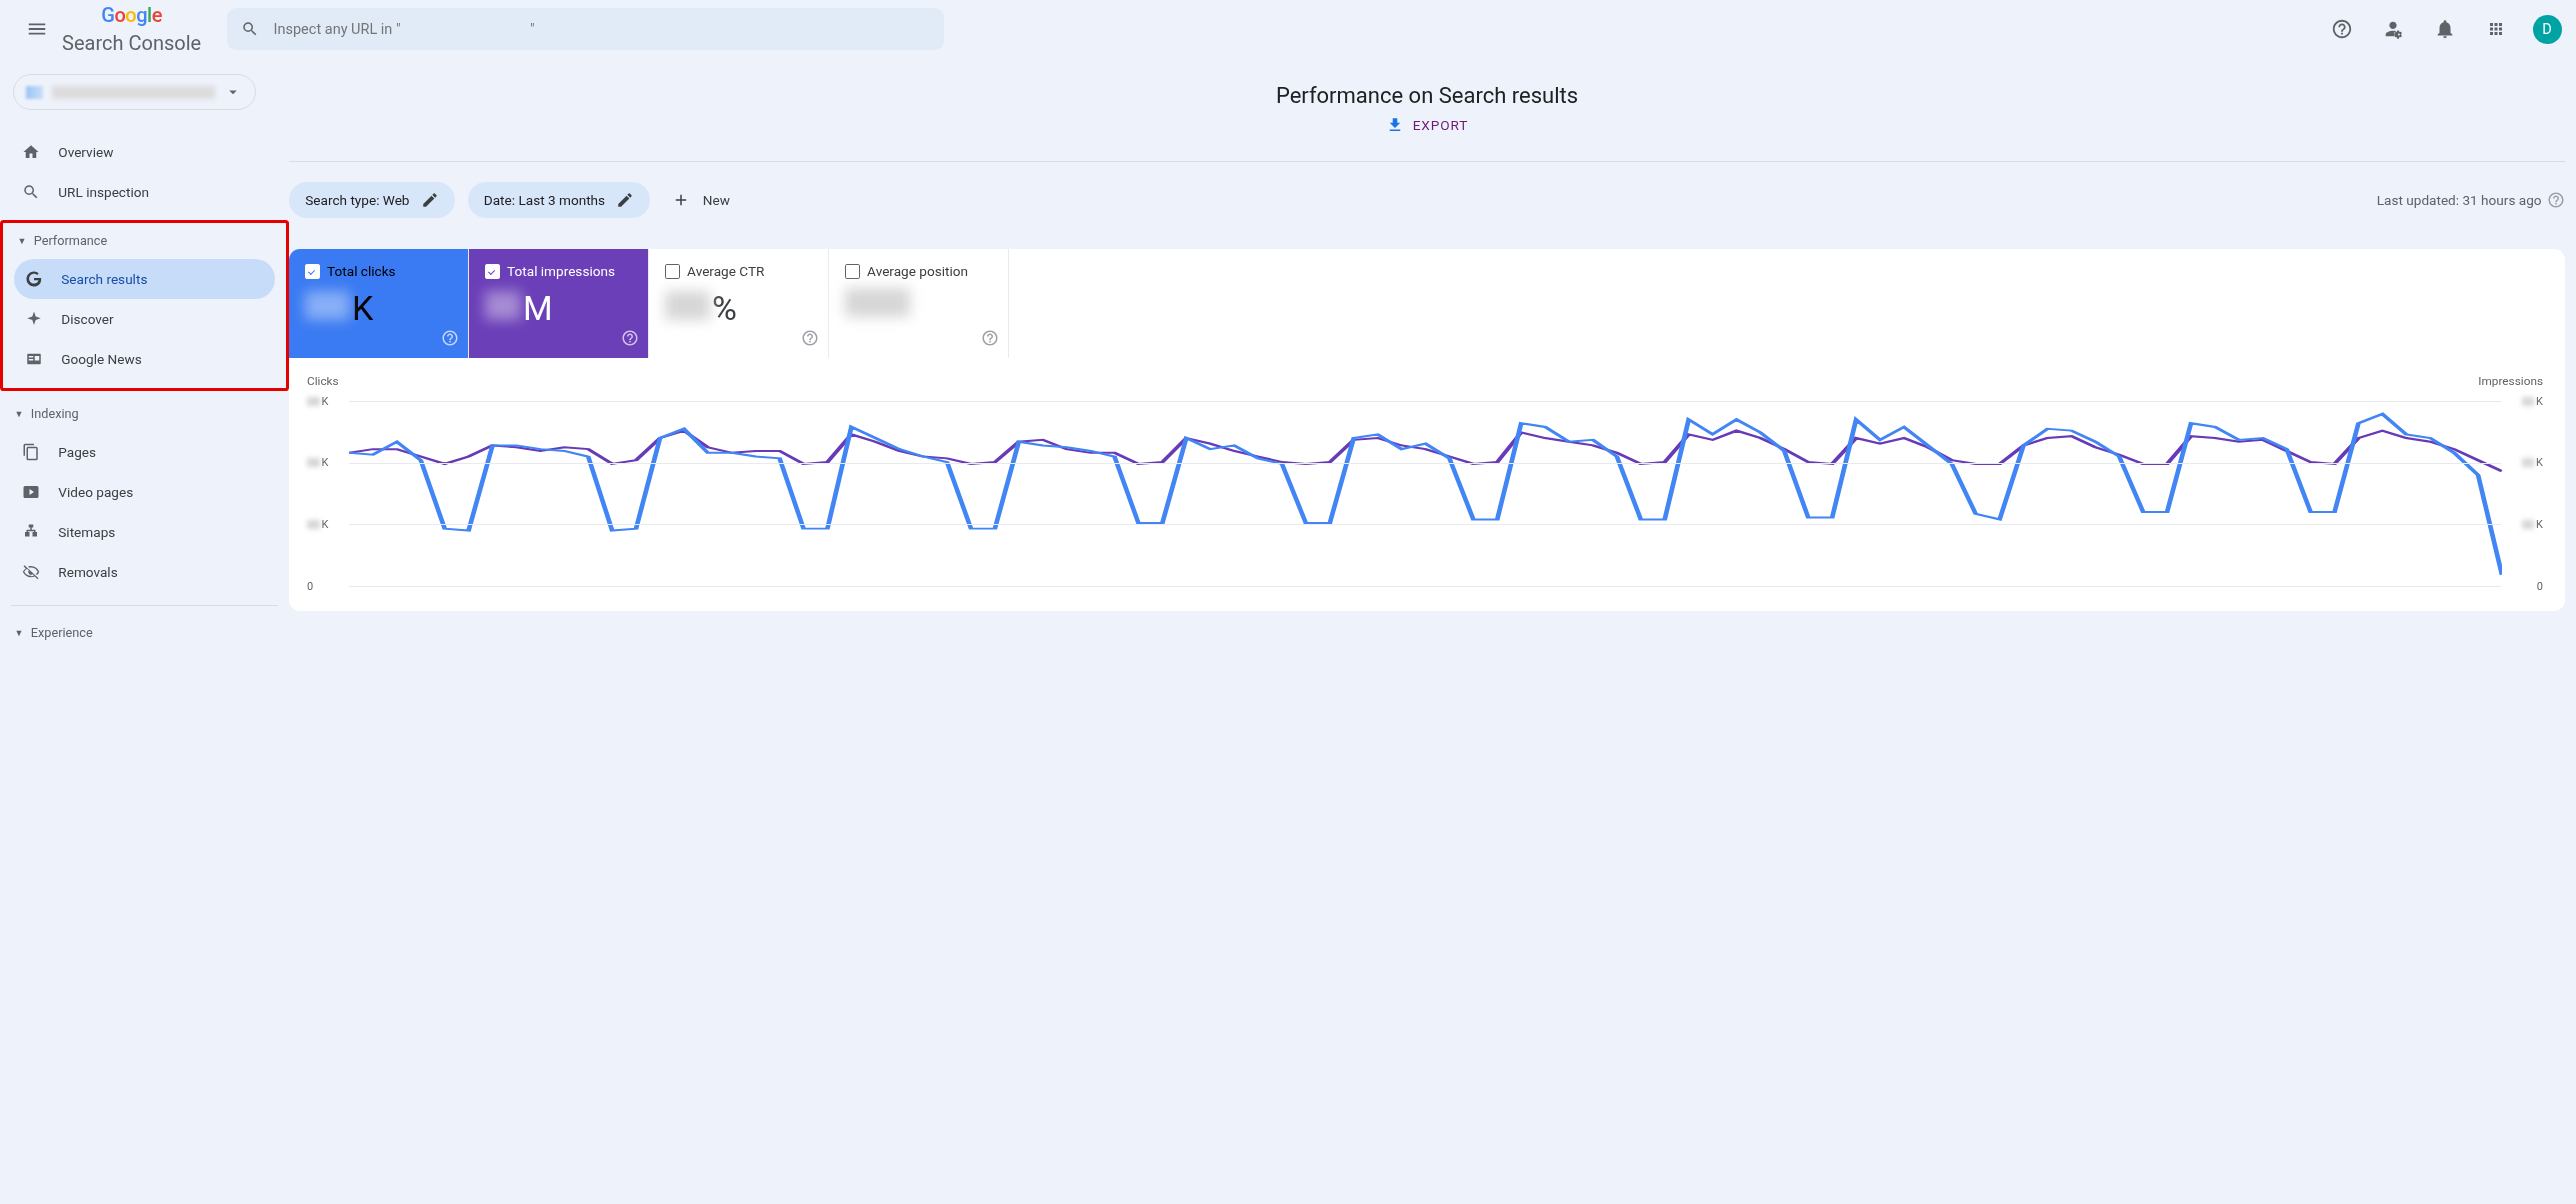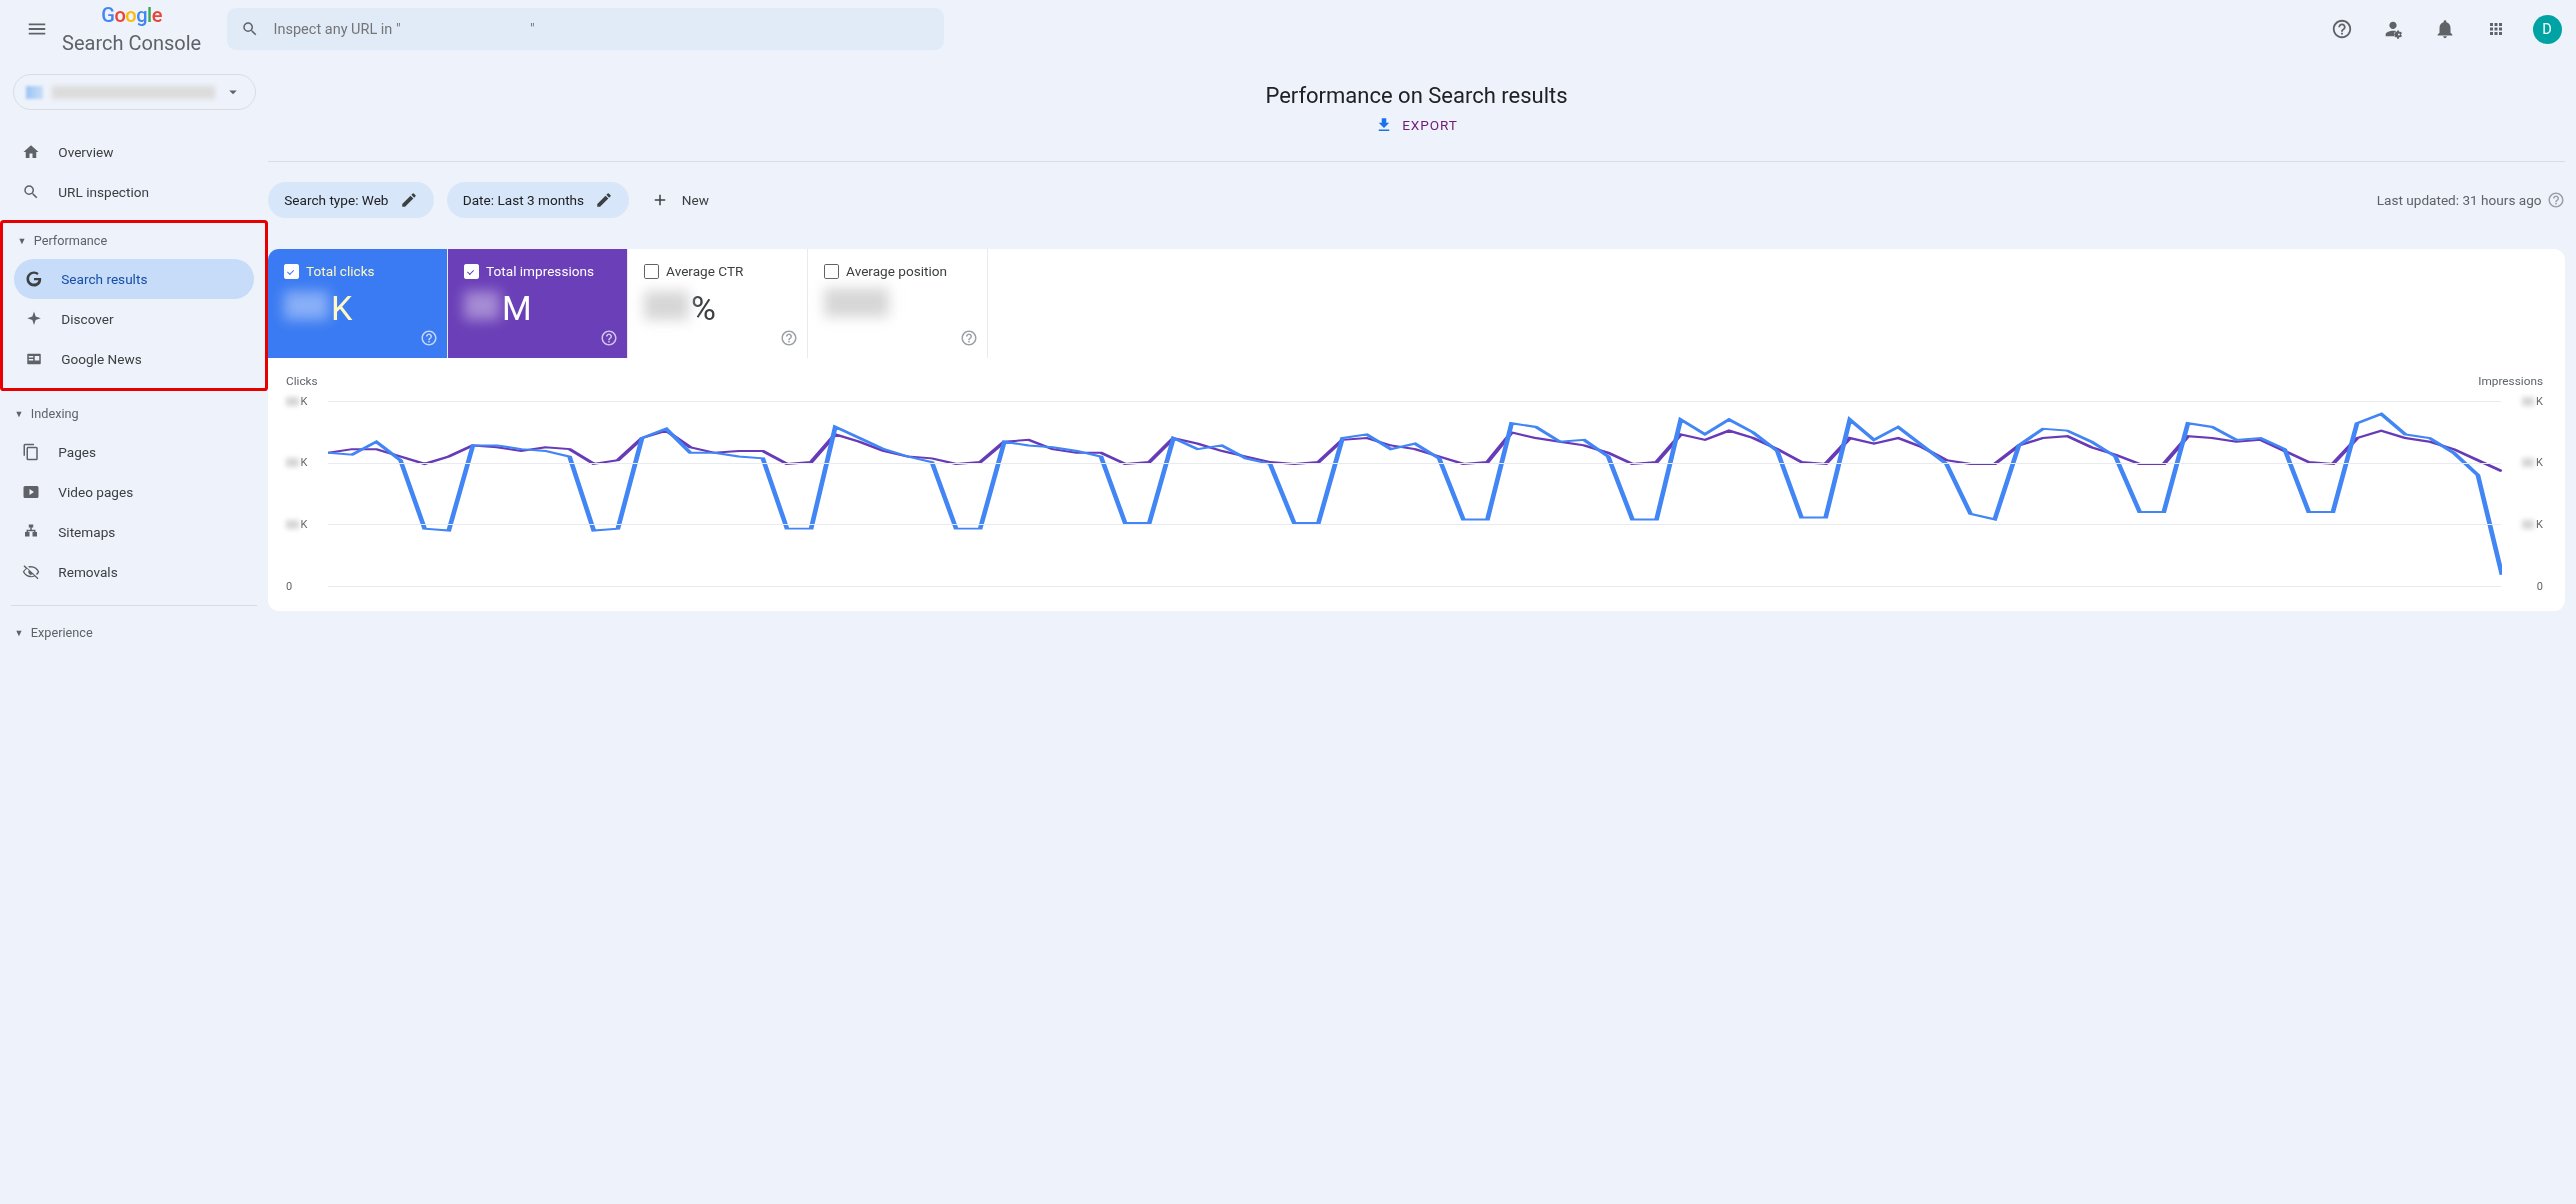--- a/index.html
+++ b/index.html
@@ -16,21 +16,21 @@
 .search-wrap input { flex:1; border:none; background:transparent; outline:none; font-size:14.5px; color:#5f6368; }
 .hdr-spacer { flex:1; }
 .hdr-icons { display:flex; align-items:center; gap:7.3px; }
 .icon-btn { width:44px; height:44px; display:flex; align-items:center; justify-content:center; border-radius:50%; cursor:pointer; color:#5f6368; }
 .avatar { width:29px; height:29px; border-radius:50%; background:#00a3a3; color:#fff; display:flex; align-items:center; justify-content:center; font-size:14.5px; margin-left:7.3px; cursor:pointer; }
 
 
 .layout { display:flex; }
 
 
-.sidebar { width:268px; padding:16.3px 11px 0 11px; flex-shrink:0; }
+.sidebar { width:289px; padding:16.3px 11px 0 11px; flex-shrink:0; }
 .prop-select { height:36px; border:0.9px solid #dadce0; border-radius:18px; display:flex; align-items:center; padding:0 12.7px; gap:9px; cursor:pointer; margin:0 0 22px 1.8px; width:243px; }
 .prop-select .sq { width:16.3px; height:12.7px; }
 .prop-select .lbl { flex:1; color:#5f6368; font-size:13.6px; }
 .nav-item { height:40px; display:flex; align-items:center; gap:16.3px; padding:0 9px; border-radius:20px; cursor:pointer; color:#3c4043; }
 .nav-item .ico { width:22px; display:flex; justify-content:center; color:#5f6368; }
 .nav-item .txt { font-size:13.6px; }
 .nav-item.sel { background:#c6dcf9; }
 .nav-item.sel .txt { color:#174ea6; }
 .nav-header { height:36px; display:flex; align-items:center; gap:7.3px; padding:0 0 0 3.6px; color:#5f6368; font-size:12.7px; cursor:pointer; }
 .nav-header .chev { font-size:9px; color:#5f6368; }
@@ -51,21 +51,21 @@
 
 
 .card { background:#fff; border-radius:11px; margin-top:31px; overflow:hidden; }
 .metrics { display:flex; }
 .metric { width:180px; height:109px; padding:14.5px 16.3px; position:relative; cursor:pointer; border-right:0.9px solid #e8eaed; }
 .metric .row1 { display:flex; align-items:center; gap:7.3px; font-size:13.6px; }
 .metric .val { font-size:34px; font-weight:400; margin-top:9px; display:flex; align-items:baseline; gap:1.8px; }
 .metric .blur { filter:blur(6.3px); }
 .metric .help { position:absolute; right:9px; bottom:7.3px; color:rgba(255,255,255,.7); }
 .metric.white .help { color:#9aa0a6; }
-.metric.blue { background:#3a7af2; color:#fef9c3; }
+.metric.blue { background:#3a7af2; color:#000000; }
 .metric.purple { background:#6b3fb8; color:#fff; }
 .metric.white { background:#fff; color:#3c4043; }
 .cbox { width:14.5px; height:14.5px; border:1.8px solid currentColor; border-radius:1.8px; display:inline-flex; align-items:center; justify-content:center; }
 .cbox.checked { background:currentColor; }
 .cbox.checked::after { content:""; width:5.4px; height:2.7px; border:1.8px solid #fff; border-top:none; border-right:none; transform:rotate(-45deg) translateY(-0.9px); }
 .metric.blue .cbox.checked::after { border-color:#3a7af2; }
 .metric.purple .cbox.checked::after { border-color:#6b3fb8; }
 .metric.blue .cbox.checked,.metric.purple .cbox.checked { background:#fff; border-color:#fff; }
 .metric.white .cbox { border-color:#5f6368; }
 

